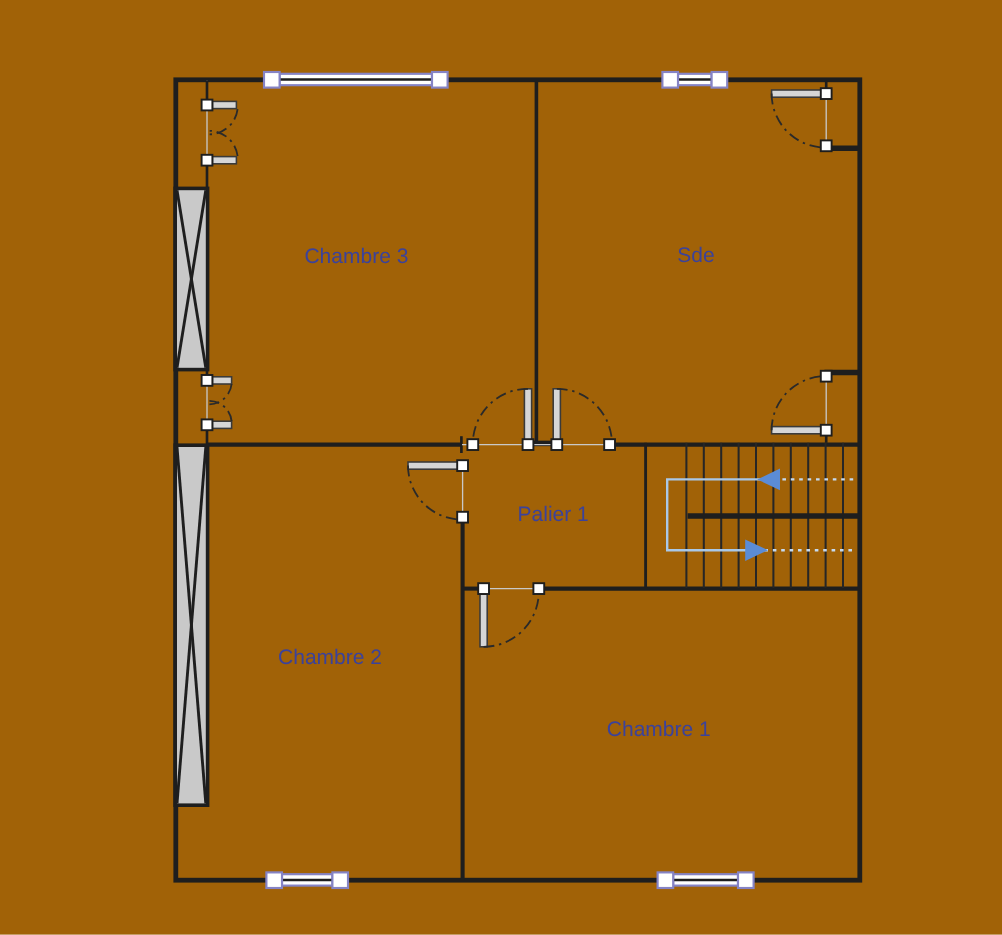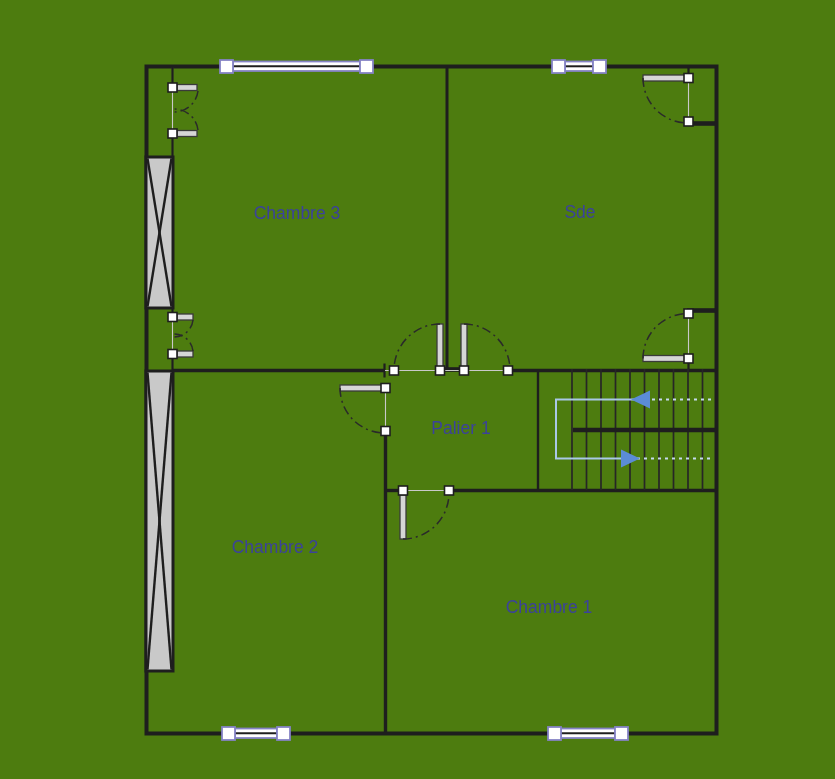--- a/index.html
+++ b/index.html
@@ -1,16 +1,16 @@
 <!DOCTYPE html>
 <html style="--wall: #1e1e1e; --window: #8583c5; --label: #3b429b; --chimney: #c9c9c9; --door_leaf: #d6d6d6; --stair_arrow: #5b8cd6; --stair_path: #a9c8e8; --stair_path_faint: #c6daf0;"><head>
 <meta charset="utf-8">
 <style>
   html,body{margin:0;padding:0;background:#fff;}
-  .canvas{position:relative;width:835px;height:779px;background:#4d7c0f;overflow:hidden;
+  .canvas{position:relative;width:835px;height:779px;background:#a16207;overflow:hidden;
           font-family:"Liberation Sans",sans-serif;}
   svg{position:absolute;left:0;top:0;}
   
   .w4  {stroke:var(--wall);stroke-width:4;  fill:none;}
   .w35 {stroke:var(--wall);stroke-width:3.4;fill:none;}
   .w3  {stroke:var(--wall);stroke-width:3;  fill:none;}
   .w22 {stroke:var(--wall);stroke-width:2.2;fill:none;}
   .w45 {stroke:var(--wall);stroke-width:4.6;fill:none;}
   .thin{stroke:#c9c9c9;stroke-width:1.1;fill:none;}
   .post{fill:#fff;stroke:var(--wall);stroke-width:1.6;}

